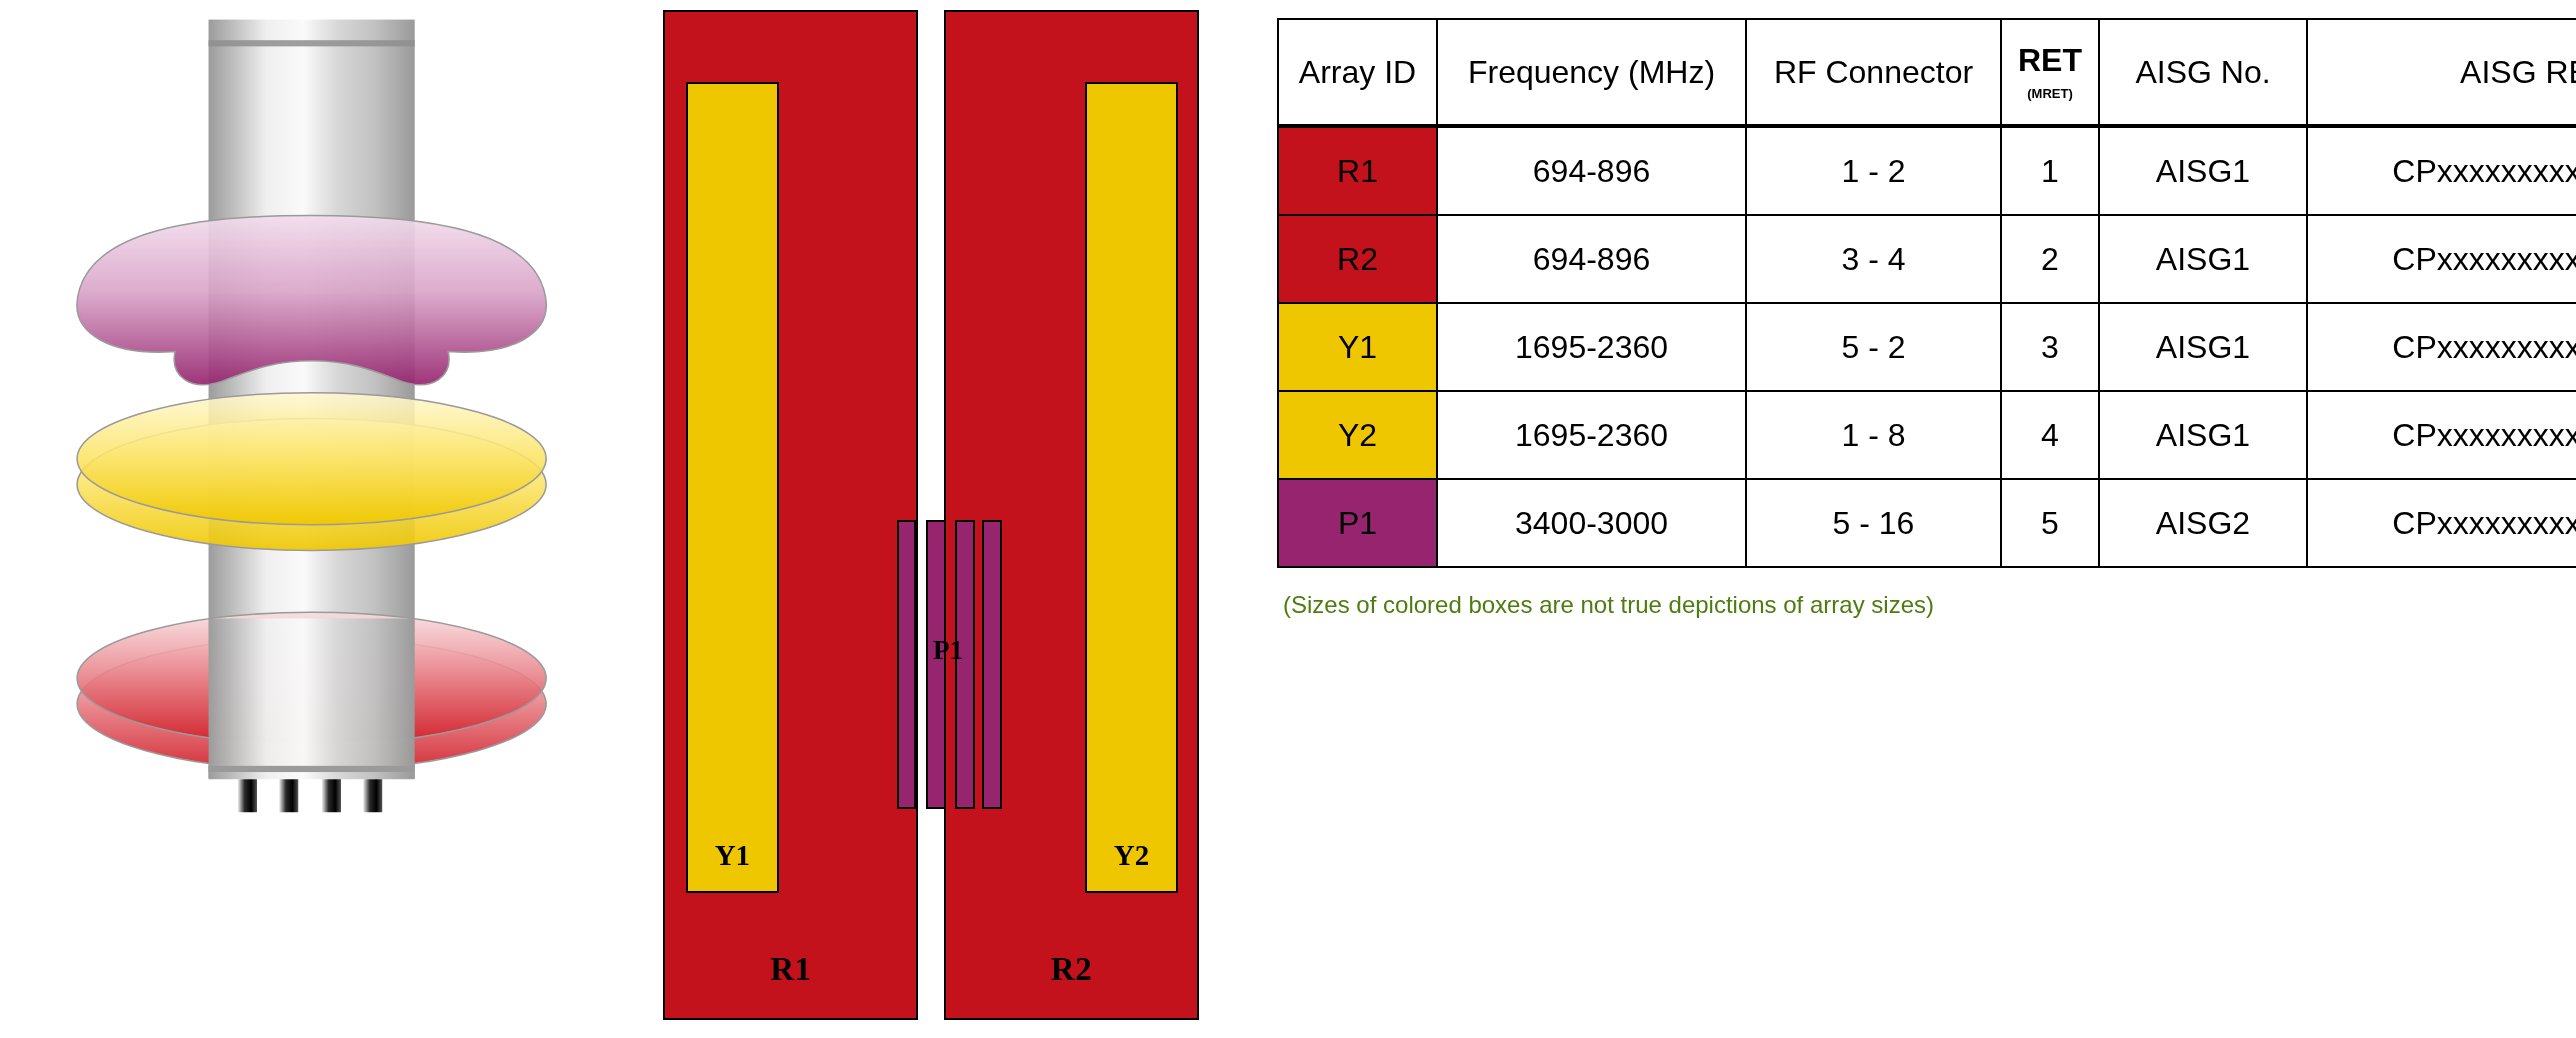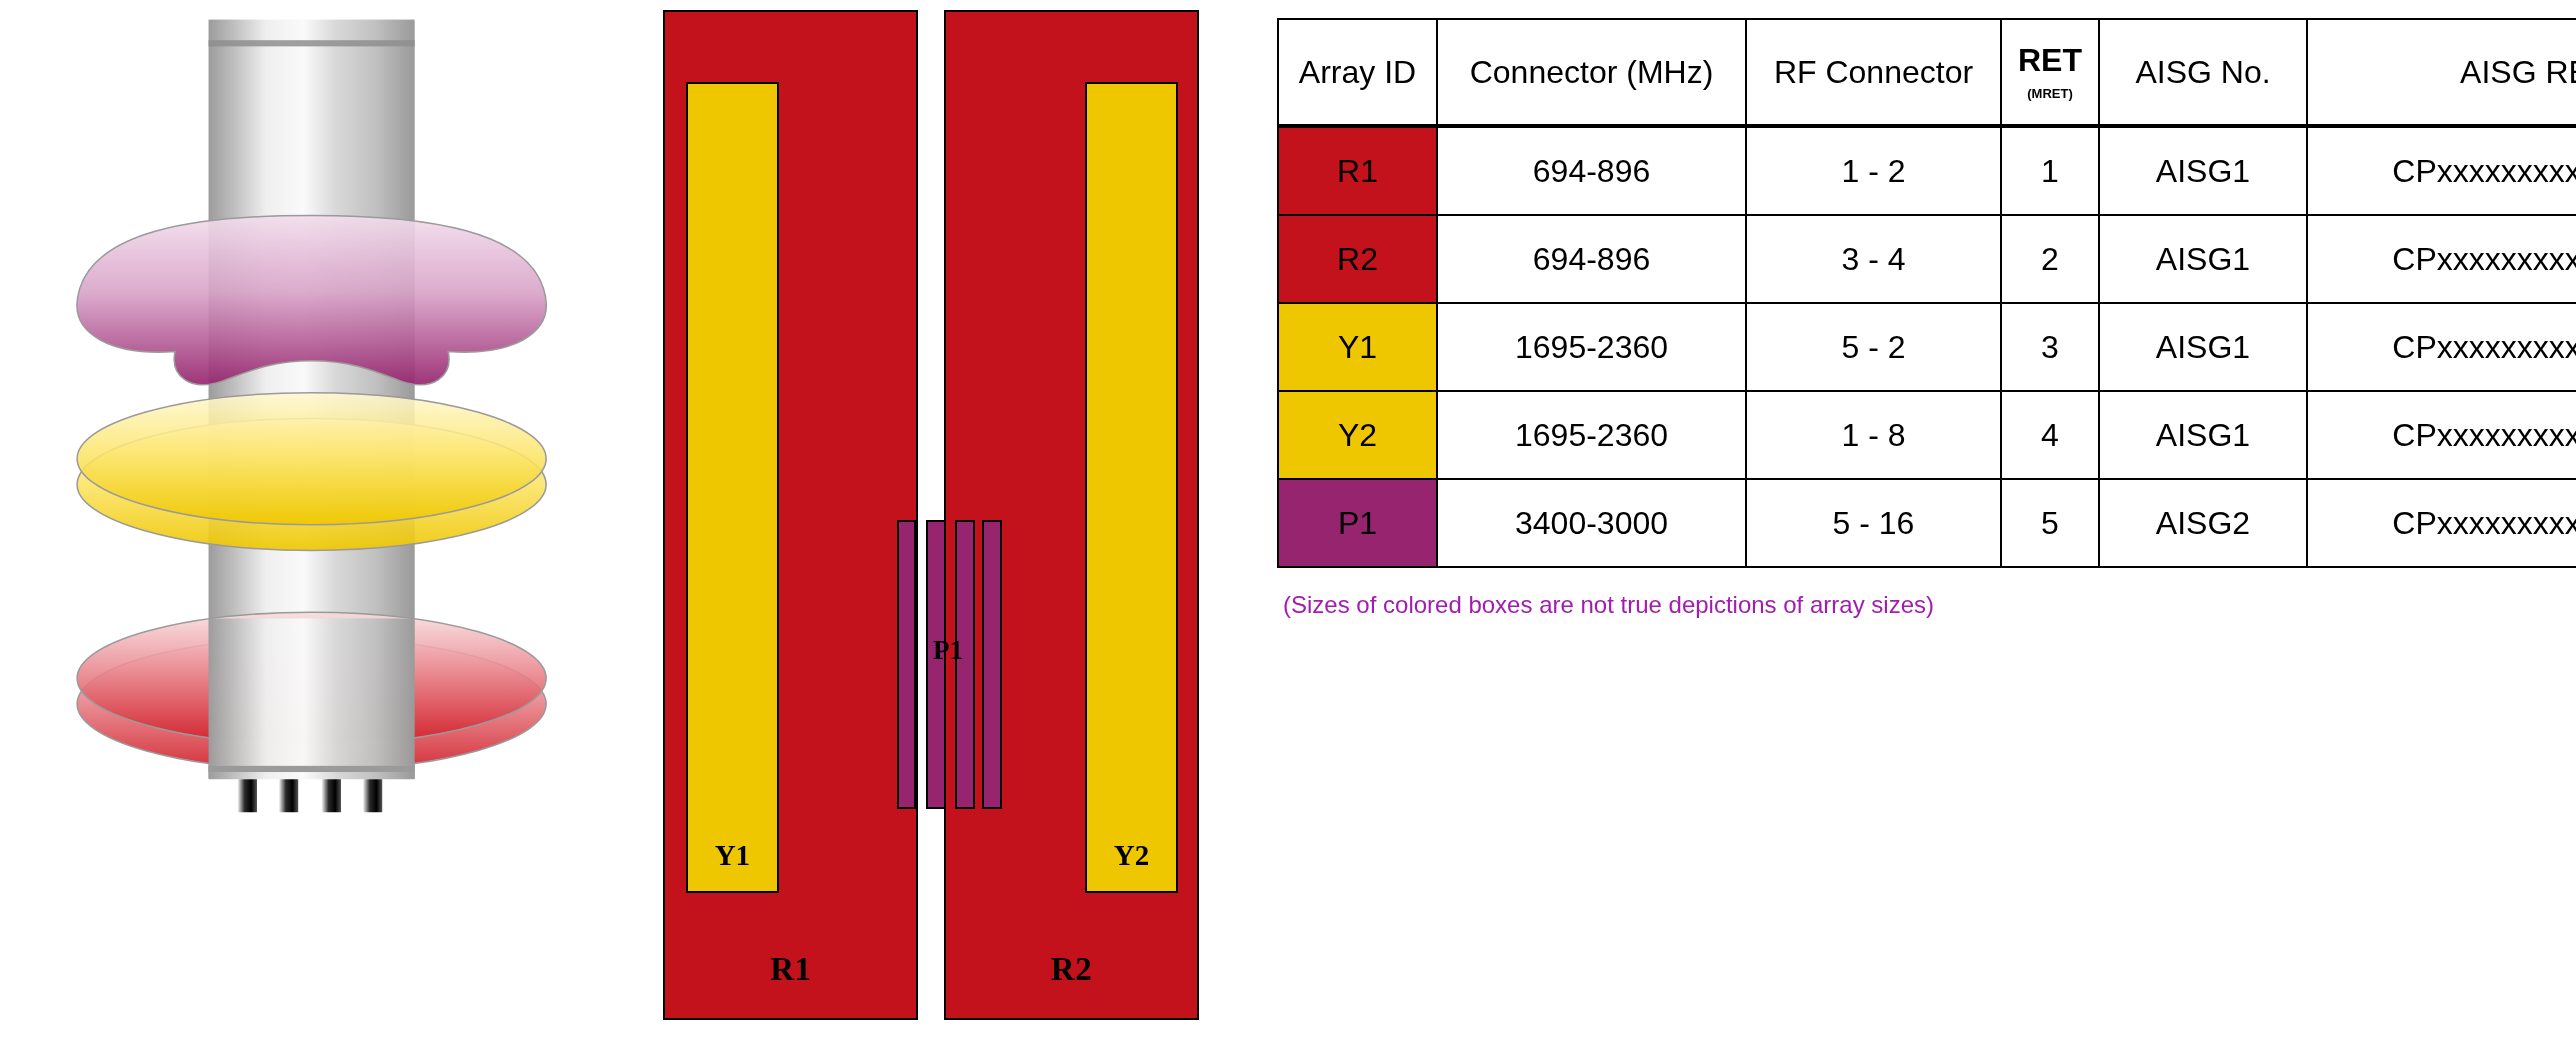--- a/index.html
+++ b/index.html
@@ -169,21 +169,21 @@
   .col-ret   { width: 98px; }
   .col-aisg  { width: 208px; }
   .col-uid   { width: 519px; }
 
   #table-note {
     position: absolute;
     left: 1283px;
     top: 591px;
     font-family: "Liberation Sans", sans-serif;
     font-size: 24px;
-    color: #a21caf;
+    color: #4d7c0f;
     white-space: nowrap;
   }
 </style>
 </head>
 <body>
 
 <div id="antenna-illustration">
   <svg width="567" height="1039" viewBox="0 0 1100 2016" xmlns="http://www.w3.org/2000/svg">
     <defs>
       <linearGradient id="metalGrad" x1="0" y1="0" x2="1" y2="0">
@@ -295,21 +295,21 @@
       <col class="col-array">
         <col class="col-freq">
         <col class="col-rf">
       <col class="col-ret">
         <col class="col-aisg">
         <col class="col-uid">
     </colgroup>
     <thead>
       <tr>
         <th>Array ID</th>
-        <th>Connector (MHz)</th>
+        <th>Frequency (MHz)</th>
         <th>RF Connector</th>
         <th class="ret-head">
           <span class="ret-main">RET</span>
           <span class="ret-sub">(MRET)</span>
         </th>
         <th>AISG No.</th>
         <th>AISG RET UID</th>
       </tr>
     </thead>
     <tbody>

